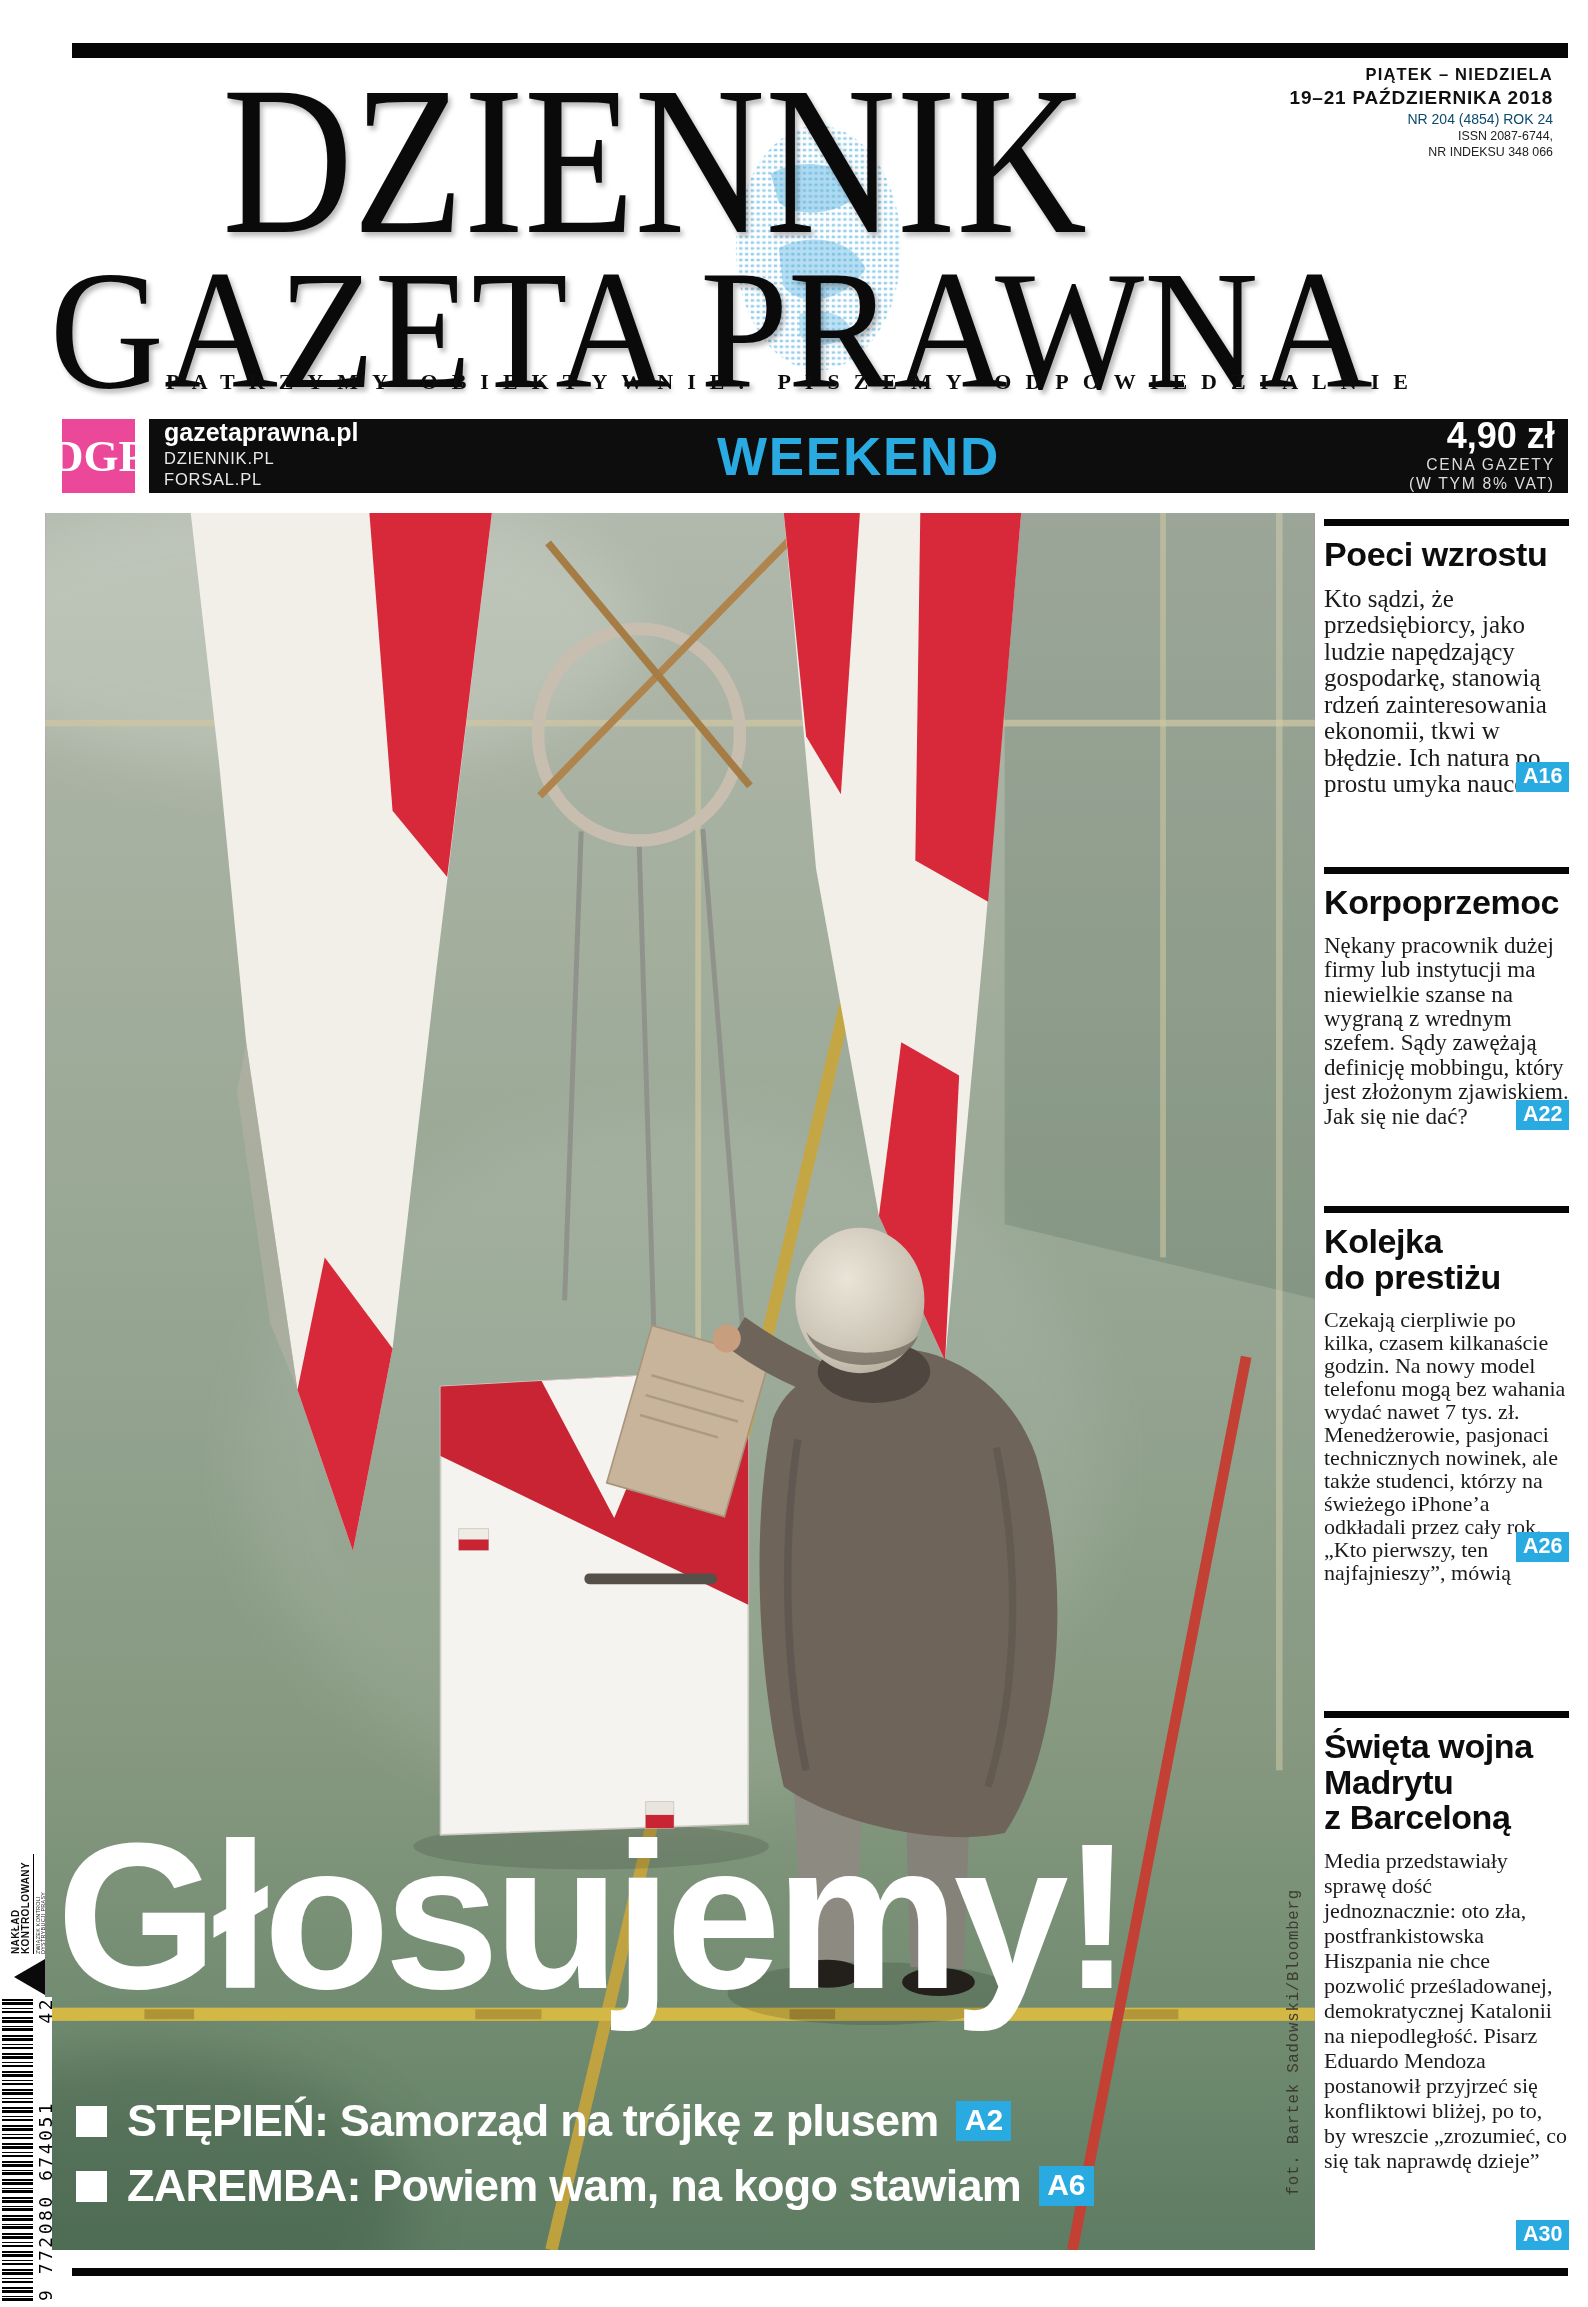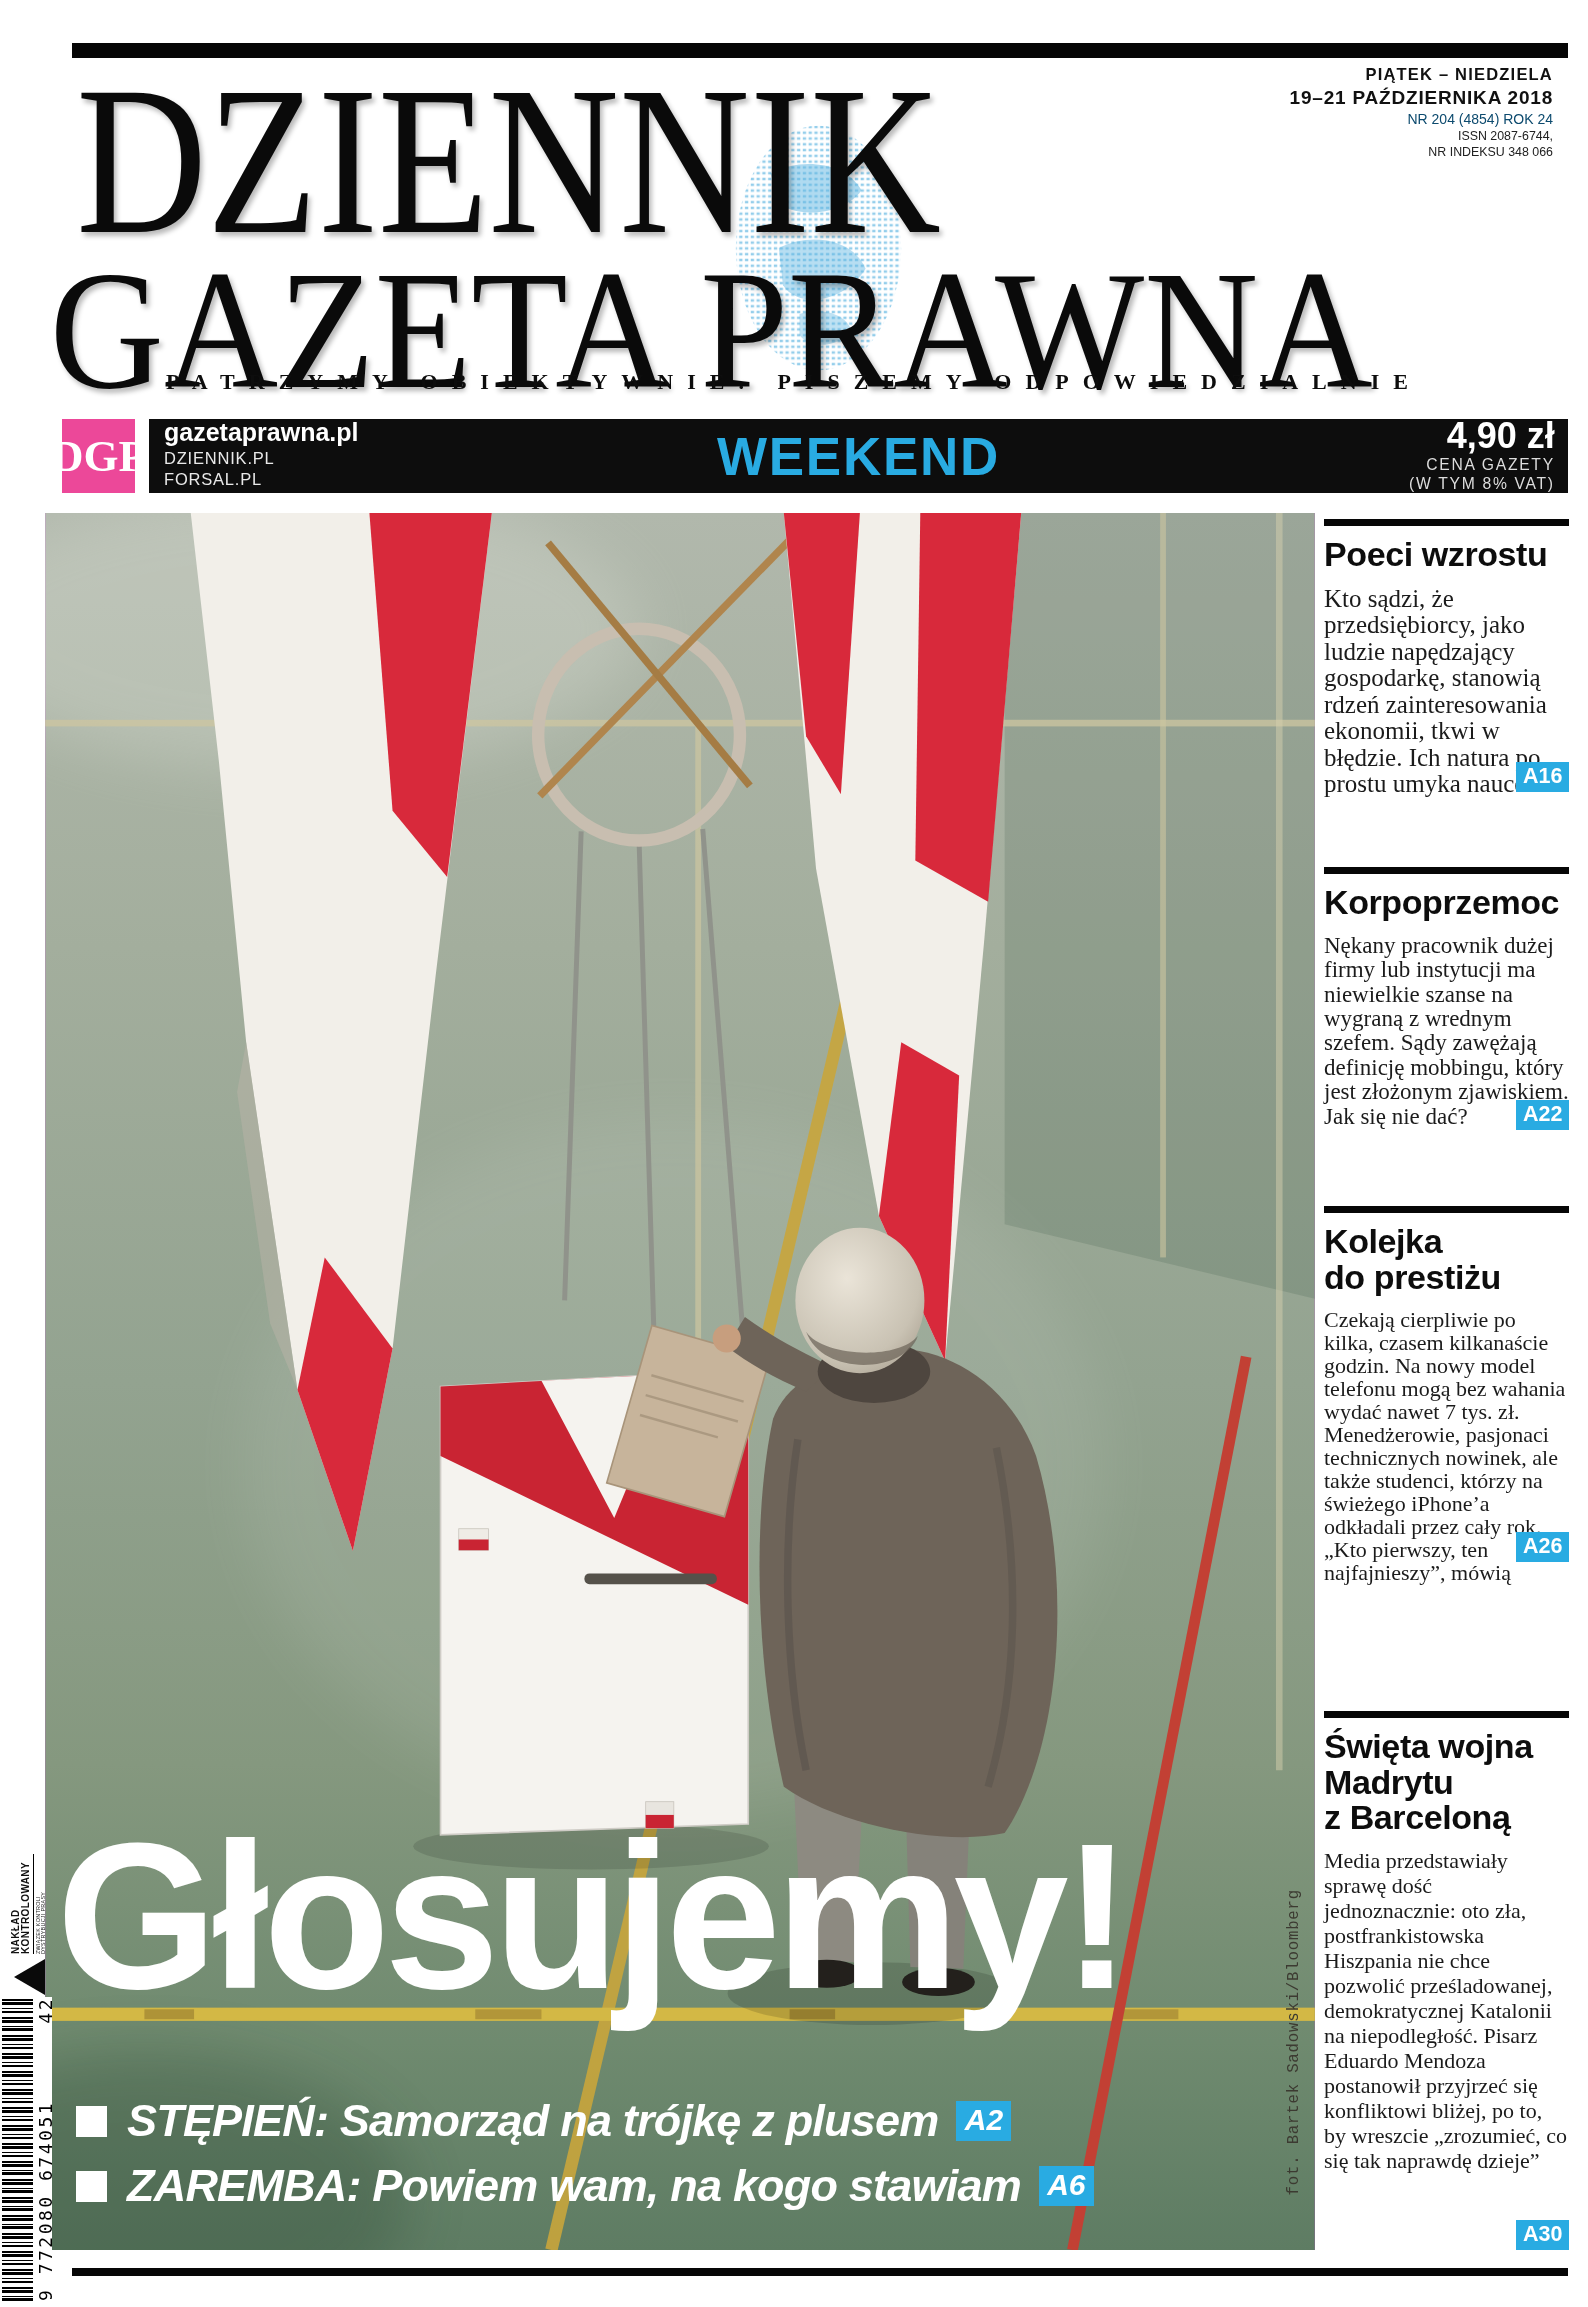--- a/index.html
+++ b/index.html
@@ -10,21 +10,21 @@
   
   .top-rule{left:72px;top:43px;width:1496px;height:15px;background:#060606;}
   .issue-info{right:35px;top:66px;text-align:right;line-height:1;}
   .issue-days{font-weight:bold;font-size:16.5px;letter-spacing:1.2px;margin-bottom:5px;}
   .issue-date{font-weight:bold;font-size:19px;letter-spacing:0.8px;margin-bottom:5.8px;}
   .issue-no{font-size:14px;color:#0c4a6e;margin-bottom:4.1px;}
   .issue-issn,.issue-index{font-size:12.4px;color:#222;margin-bottom:3.3px;}
 
   
   .globe-svg{left:721px;top:124px;z-index:1;}
-  .masthead{left:0;top:73px;width:1310px;text-align:left;z-index:2;text-decoration:underline;}
+  .masthead{left:0;top:73px;width:1310px;text-align:center;z-index:2;text-decoration:underline;}
   .mast-line{font-family:"Liberation Serif",serif;color:#0a0a0a;white-space:nowrap;
              text-shadow:3.3px 4.1px 5.8px rgba(0,0,0,.28);}
   .mast-line1{font-size:213px;line-height:174px;display:inline-block;transform:scaleX(.85);}
   .mast-line2{font-size:170px;line-height:156px;display:inline-block;transform:scaleX(.93);margin-top:5px;}
   .tagline{left:0;top:369px;width:1588px;text-align:center;z-index:2;
            font-family:"Liberation Serif",serif;font-weight:bold;font-size:22px;
            letter-spacing:14px;color:#0d0d0d;}
 
   
   .dgp-box{left:62px;top:419px;width:73px;height:74px;background:#ec4899;
@@ -39,21 +39,21 @@
                 color:#29abe2;font-weight:bold;font-size:53px;letter-spacing:1.7px;}
   .band-price{margin-left:auto;margin-right:13.2px;text-align:right;line-height:1;}
   .price-main{color:#fff;font-weight:bold;font-size:36px;margin-bottom:3.3px;}
   .price-sub{color:#ddd;font-size:15.7px;letter-spacing:1.7px;margin-bottom:2.5px;}
 
   
   .photo{left:45px;top:513px;width:1270px;height:1737px;overflow:hidden;background:#d946ef;}
   .headline{position:absolute;left:11.6px;top:1300px;z-index:5;color:#fff;
             font-weight:bold;font-size:207px;line-height:1;letter-spacing:-5.8px;white-space:nowrap;}
   .teasers{position:absolute;left:31px;top:1582px;z-index:5;}
-  .teaser{display:flex;align-items:center;margin-bottom:13.2px;white-space:nowrap;font-style:italic;}
+  .teaser{display:flex;align-items:center;margin-bottom:13.2px;white-space:nowrap;}
   .bullet{width:31px;height:31px;background:#fff;margin-right:20px;flex:0 0 auto;}
   .teaser-text{color:#fff;font-weight:bold;font-size:45px;letter-spacing:-0.8px;}
   .badge{display:inline-block;background:#29abe2;color:#fff;font-weight:bold;
          font-size:30px;line-height:1;padding:4.1px 8.3px 5.8px;margin-left:18px;}
   .photo-credit{position:absolute;right:11.6px;bottom:55px;z-index:5;
                 writing-mode:vertical-rl;transform:rotate(180deg);
                 font-family:"Liberation Mono",monospace;font-size:15.7px;color:#3c3a31;letter-spacing:0.8px;}
 
   
   .article{left:1324px;width:245px;}

